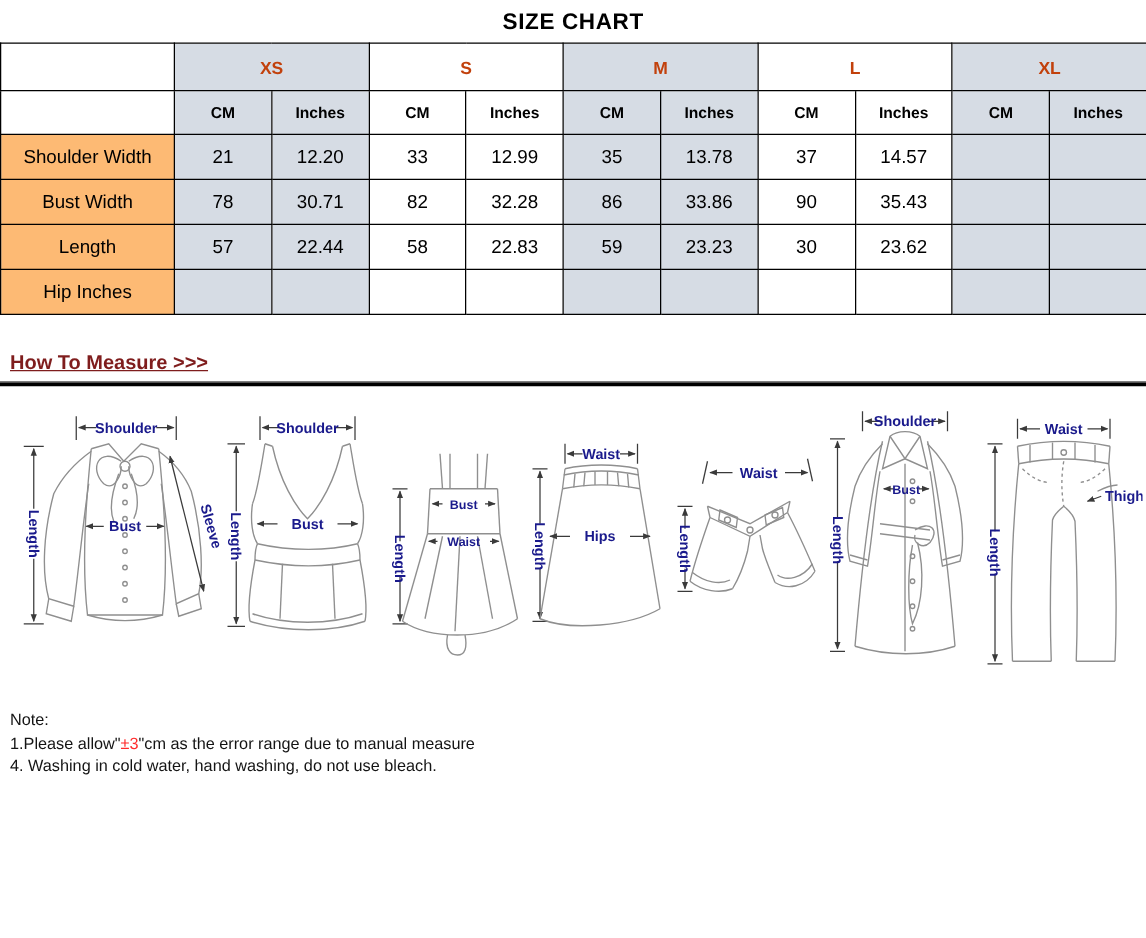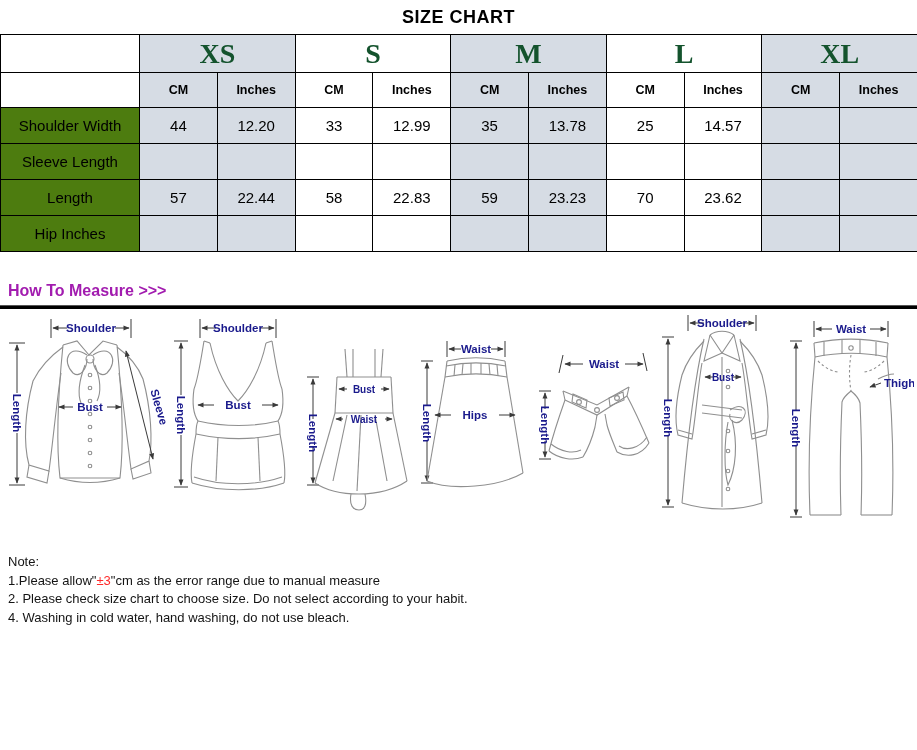--- a/index.html
+++ b/index.html
@@ -5,31 +5,31 @@
   * { box-sizing: border-box; }
   html,body { margin:0; padding:0; }
   body {
     width:917px; height:750px; overflow:hidden; background:#fff;
     font-family:"Liberation Sans", sans-serif; color:#000;
   }
   .title { text-align:center; font-size:18px; font-weight:bold; margin:7px 0 6px 0; letter-spacing:.5px; }
 
   table.size { border-collapse:collapse; table-layout:fixed; width:917px; }
   table.size th, table.size td { border:1px solid #000; text-align:center; padding:0; overflow:hidden; }
-  tr.szrow th { height:38px; font-size:28px; font-weight:bold; color:#14532d;font-family:Liberation Serif, serif; }
+  tr.szrow th { height:38px; font-size:14px; font-weight:bold; color:#c2410c; }
   tr.unitrow th { height:35px; font-size:12.5px; font-weight:bold; color:#000; }
   tr.datarow td { height:36px; font-size:15px; font-weight:normal; }
-  td.lbl { font-size:13px; background:#4d7c0f; }
+  td.lbl { font-size:13px; background:#fdba74; }
   .g { background:#d6dce4; }
   .w { background:#ffffff; }
 
-  .measure-heading { margin:30px 0 0 8px; font-size:16px; font-weight:bold; color:#a21caf; }
+  .measure-heading { margin:30px 0 0 8px; font-size:16px; font-weight:bold; color:#7f1d1d;text-decoration:underline; }
   .divider { margin-top:5px; border-top:1px solid #555; border-bottom:3px solid #000; height:1px; width:917px; }
 
-  .figs { display:flex; justify-content:space-between; align-items:flex-start; width:917px; padding:0 3px; margin-top:0; }
+  .figs { display:flex; justify-content:flex-end; align-items:flex-start; width:917px; padding:0 3px; margin-top:14px; }
   .figs svg { display:block; }
   .figs svg:nth-of-type(1){ margin-top:6px; }
   .figs svg:nth-of-type(2){ margin-top:6px; }
   .figs svg:nth-of-type(3){ margin-top:24px; }
   .figs svg:nth-of-type(4){ margin-top:26px; }
   .figs svg:nth-of-type(5){ margin-top:38px; }
   .figs svg:nth-of-type(6){ margin-top:4px; }
   .figs svg:nth-of-type(7){ margin-top:8px; }
 
   .gm { stroke:#8f8f8f; fill:none; stroke-width:1.1; }
@@ -78,53 +78,53 @@
     <th class="w">Inches</th>
     <th class="g">CM</th>
     <th class="g">Inches</th>
     <th class="w">CM</th>
     <th class="w">Inches</th>
     <th class="g">CM</th>
     <th class="g">Inches</th>
   </tr>
   <tr class="datarow">
     <td class="lbl">Shoulder Width</td>
-    <td class="g">44</td>
+    <td class="g">21</td>
     <td class="g">12.20</td>
     <td class="w">33</td>
     <td class="w">12.99</td>
     <td class="g">35</td>
     <td class="g">13.78</td>
-    <td class="w">25</td>
+    <td class="w">37</td>
     <td class="w">14.57</td>
     <td class="g"></td>
     <td class="g"></td>
   </tr>
   <tr class="datarow">
-    <td class="lbl">Sleeve Length</td>
-    <td class="g"></td>
-    <td class="g"></td>
-    <td class="w"></td>
-    <td class="w"></td>
-    <td class="g"></td>
-    <td class="g"></td>
-    <td class="w"></td>
-    <td class="w"></td>
+    <td class="lbl">Bust Width</td>
+    <td class="g">78</td>
+    <td class="g">30.71</td>
+    <td class="w">82</td>
+    <td class="w">32.28</td>
+    <td class="g">86</td>
+    <td class="g">33.86</td>
+    <td class="w">90</td>
+    <td class="w">35.43</td>
     <td class="g"></td>
     <td class="g"></td>
   </tr>
   <tr class="datarow">
     <td class="lbl">Length</td>
     <td class="g">57</td>
     <td class="g">22.44</td>
     <td class="w">58</td>
     <td class="w">22.83</td>
     <td class="g">59</td>
     <td class="g">23.23</td>
-    <td class="w">70</td>
+    <td class="w">30</td>
     <td class="w">23.62</td>
     <td class="g"></td>
     <td class="g"></td>
   </tr>
   <tr class="datarow">
     <td class="lbl">Hip Inches</td>
     <td class="g"></td>
     <td class="g"></td>
     <td class="w"></td>
     <td class="w"></td>
@@ -387,16 +387,15 @@
     </g>
     <line class="ar" x1="97" y1="66" x2="86" y2="70" marker-end="url(#mE)"></line>
     <text class="ml" x="100" y="70" text-anchor="start">Thigh</text>
   </svg>
 
 </div>
 
 <div class="notes">
   <div>Note:</div>
   <div><span>1.Please allow"</span><span class="red">±3</span><span>"cm as the error range due to manual measure</span></div>
-  <div>2. Please check size chart to choose size. Do not select according to your habit.</div>
   <div>4. Washing in cold water, hand washing, do not use bleach.</div>
 
 </div>
 
 </body></html>

